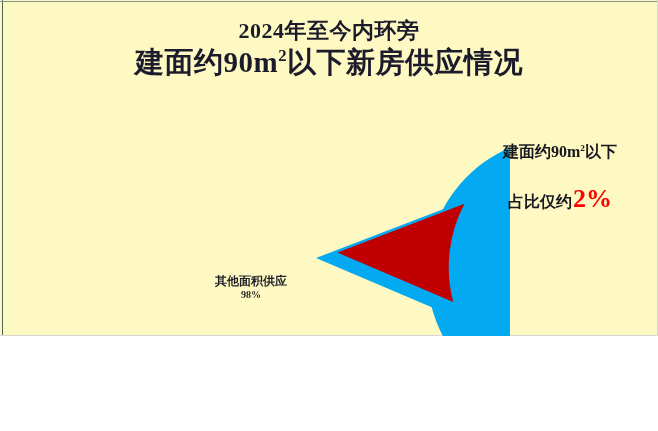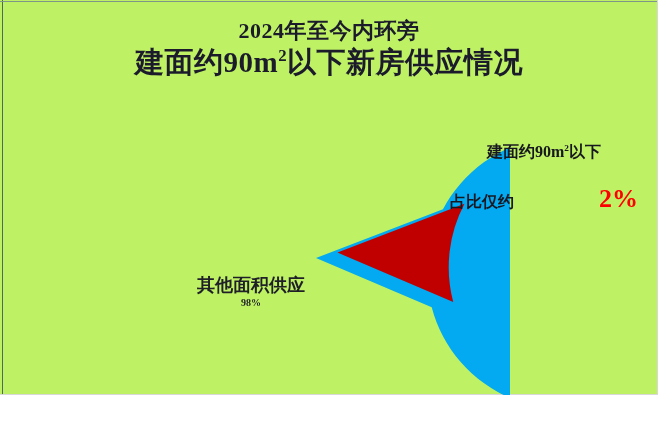--- a/index.html
+++ b/index.html
@@ -3,22 +3,22 @@
 <meta charset="utf-8">
 <style>
   html, body {
     margin: 0;
     padding: 0;
     background: #ffffff;
   }
   #page {
     position: relative;
     width: 658px;
-    height: 395px;
-    background: #bef264;
+    height: 336px;
+    background: #fef9c3;
     overflow: hidden;
     font-family: "Liberation Serif", "DejaVu Serif", serif;
     box-sizing: border-box;
   }
   
   .frame-left {
     position: absolute;
     left: 2px; top: 0; width: 1px; height: 431px;
     background: #4d6b58;
   }
@@ -82,51 +82,51 @@
     position: absolute;
     left: 186px;
     top: 274px;
     width: 130px;
     text-align: center;
     color: #1f1f28;
     font-family: "Liberation Serif", "DejaVu Serif", serif;
     line-height: 1.25;
   }
   .pie-label-name {
-    font-size: 18px;
+    font-size: 12px;
     font-weight: bold;
     white-space: nowrap;
   }
   .pie-label-value {
     font-size: 10px;
     font-weight: bold;
   }
 
   
   .callout {
     position: absolute;
-    left: 450px;
+    left: 466px;
     top: 140px;
     width: 188px;
     text-align: center;
   }
   .callout-line-1 {
     font-size: 16px;
     font-weight: bold;
     color: #17171f;
     white-space: nowrap;
     line-height: 24px;
   }
   .callout-line-2 {
     margin-top: 20px;
     white-space: nowrap;
     line-height: 30px;
     display: flex;
     align-items: baseline;
-    justify-content: space-between;
+    justify-content: center;
   }
   .callout-prefix {
     font-size: 16px;
     font-weight: bold;
     color: #17171f;
   }
   .callout-highlight {
     font-size: 26px;
     font-weight: bold;
     color: #ff0000;

